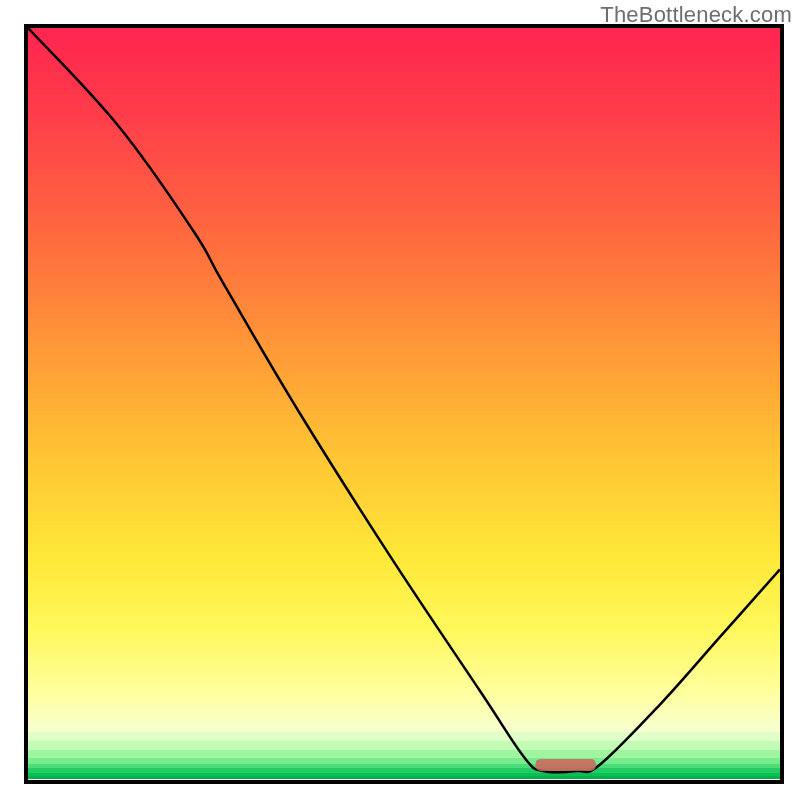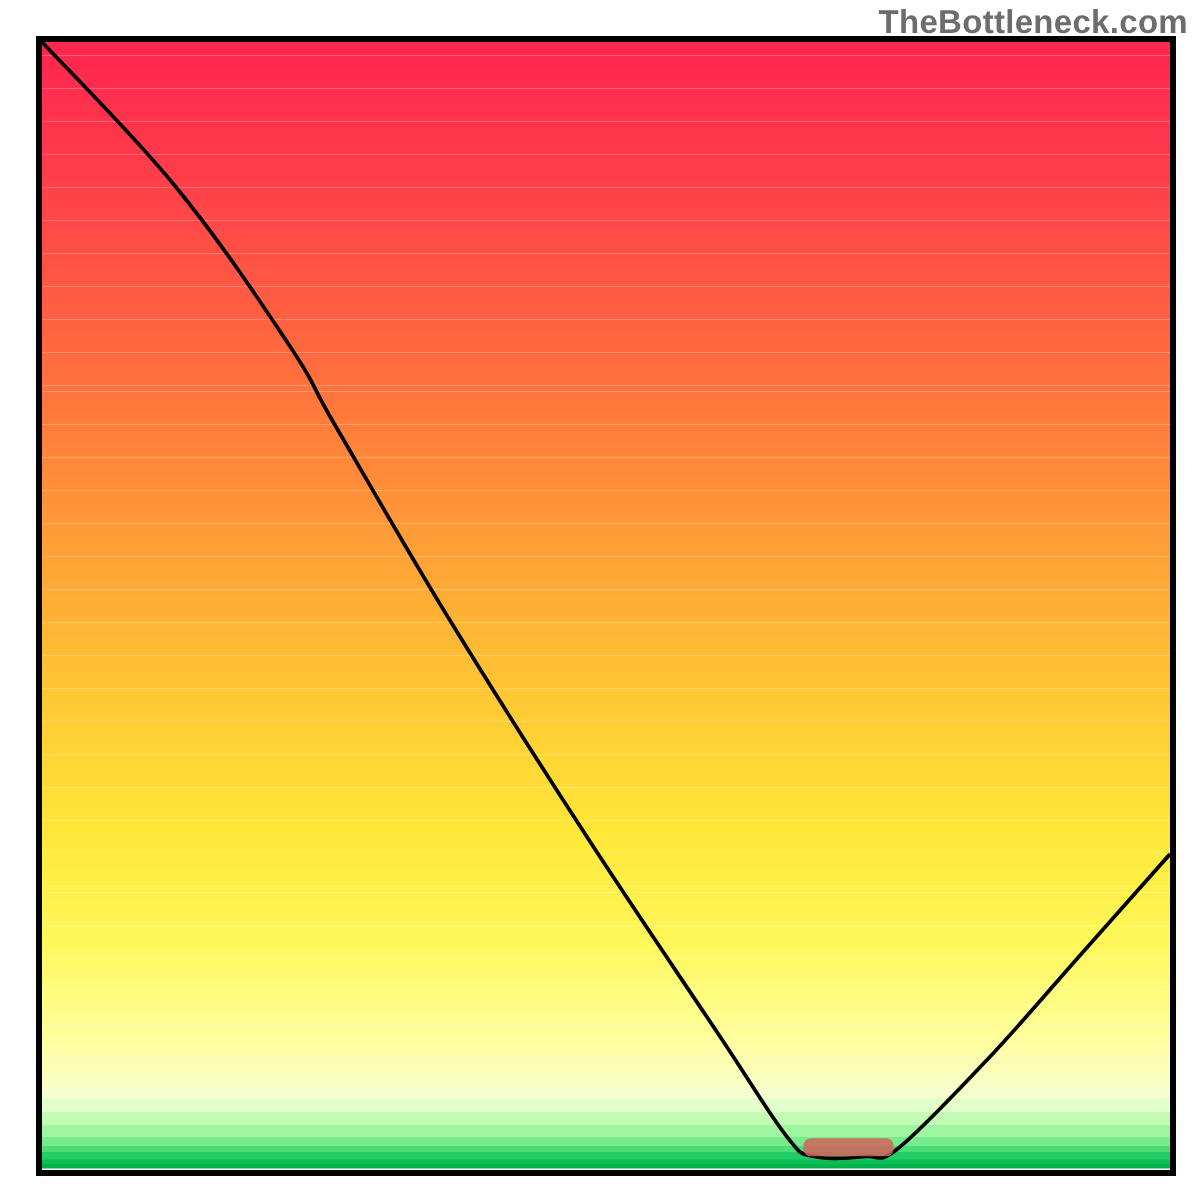--- a/index.html
+++ b/index.html
@@ -15,21 +15,21 @@
     width: 800px;
     height: 800px;
     box-sizing: border-box;
   }
   .watermark {
     position: absolute;
     top: 2px;
     right: 8px;
     color: #6d6d6d;
     font-size: 22px;
-    font-weight: 700;
+    font-weight: 400;
     letter-spacing: 0.2px;
   }
   .plot-box {
     position: absolute;
     left: 24px;
     top: 24px;
     width: 752px;
     height: 752px;
     border: 4px solid #000;
     box-sizing: content-box;

